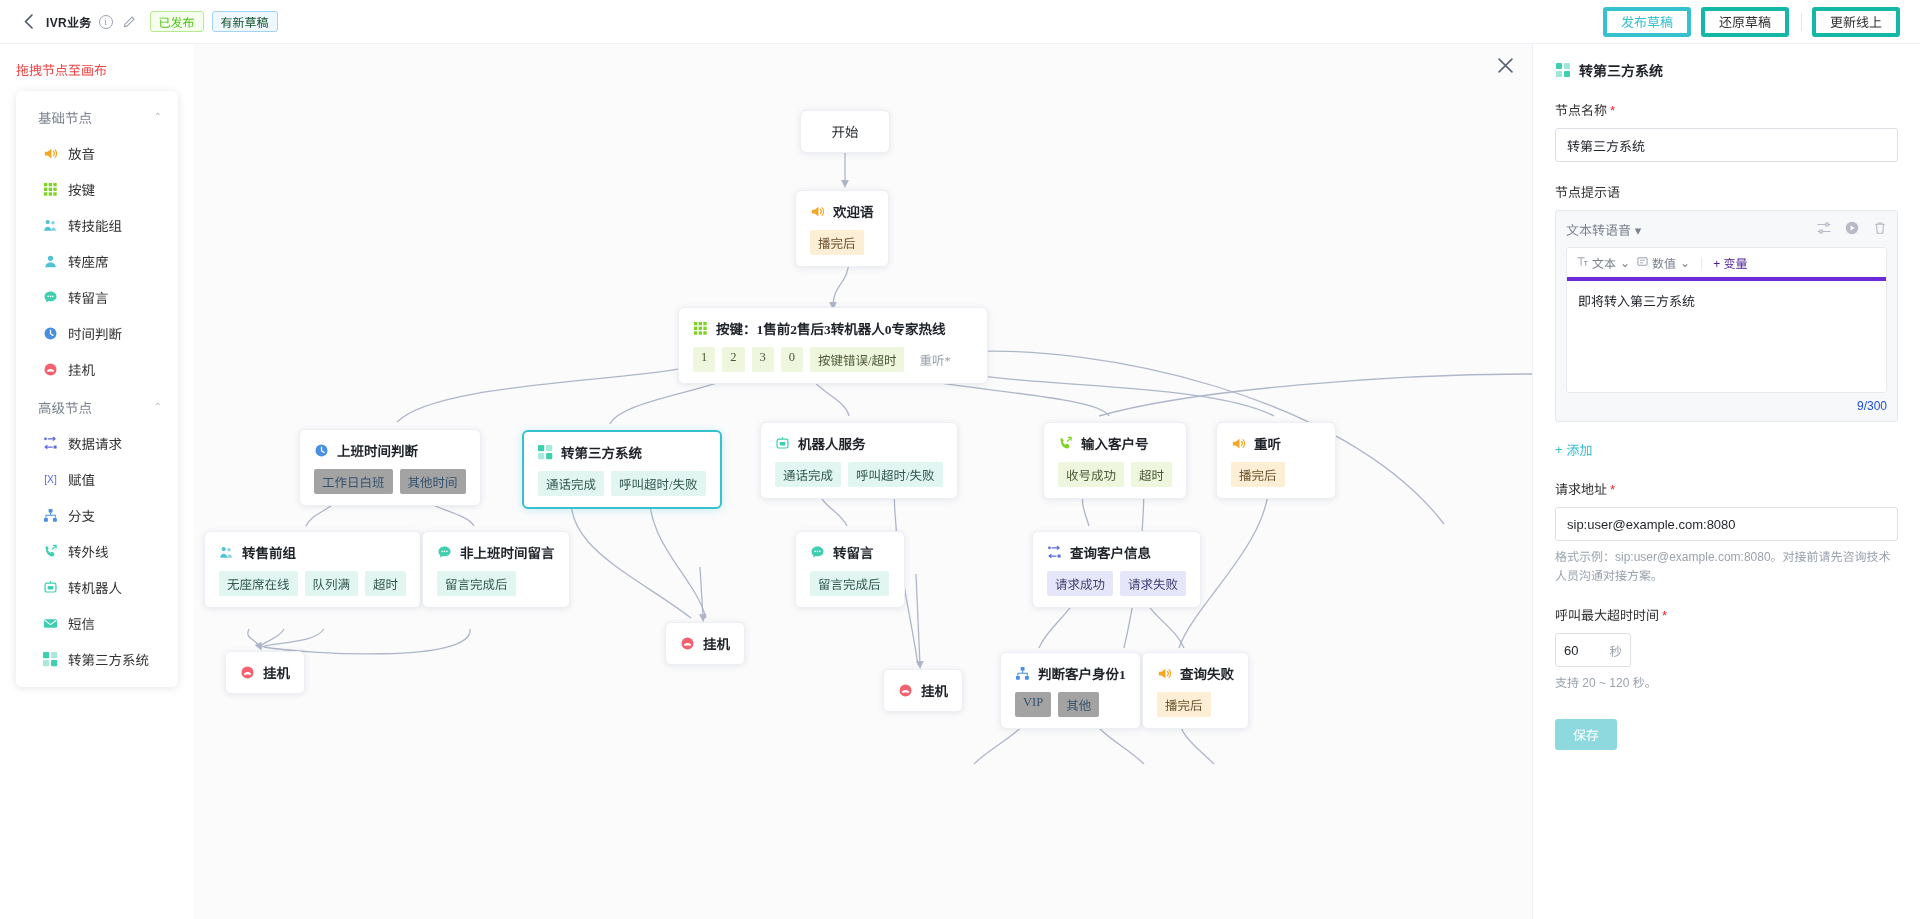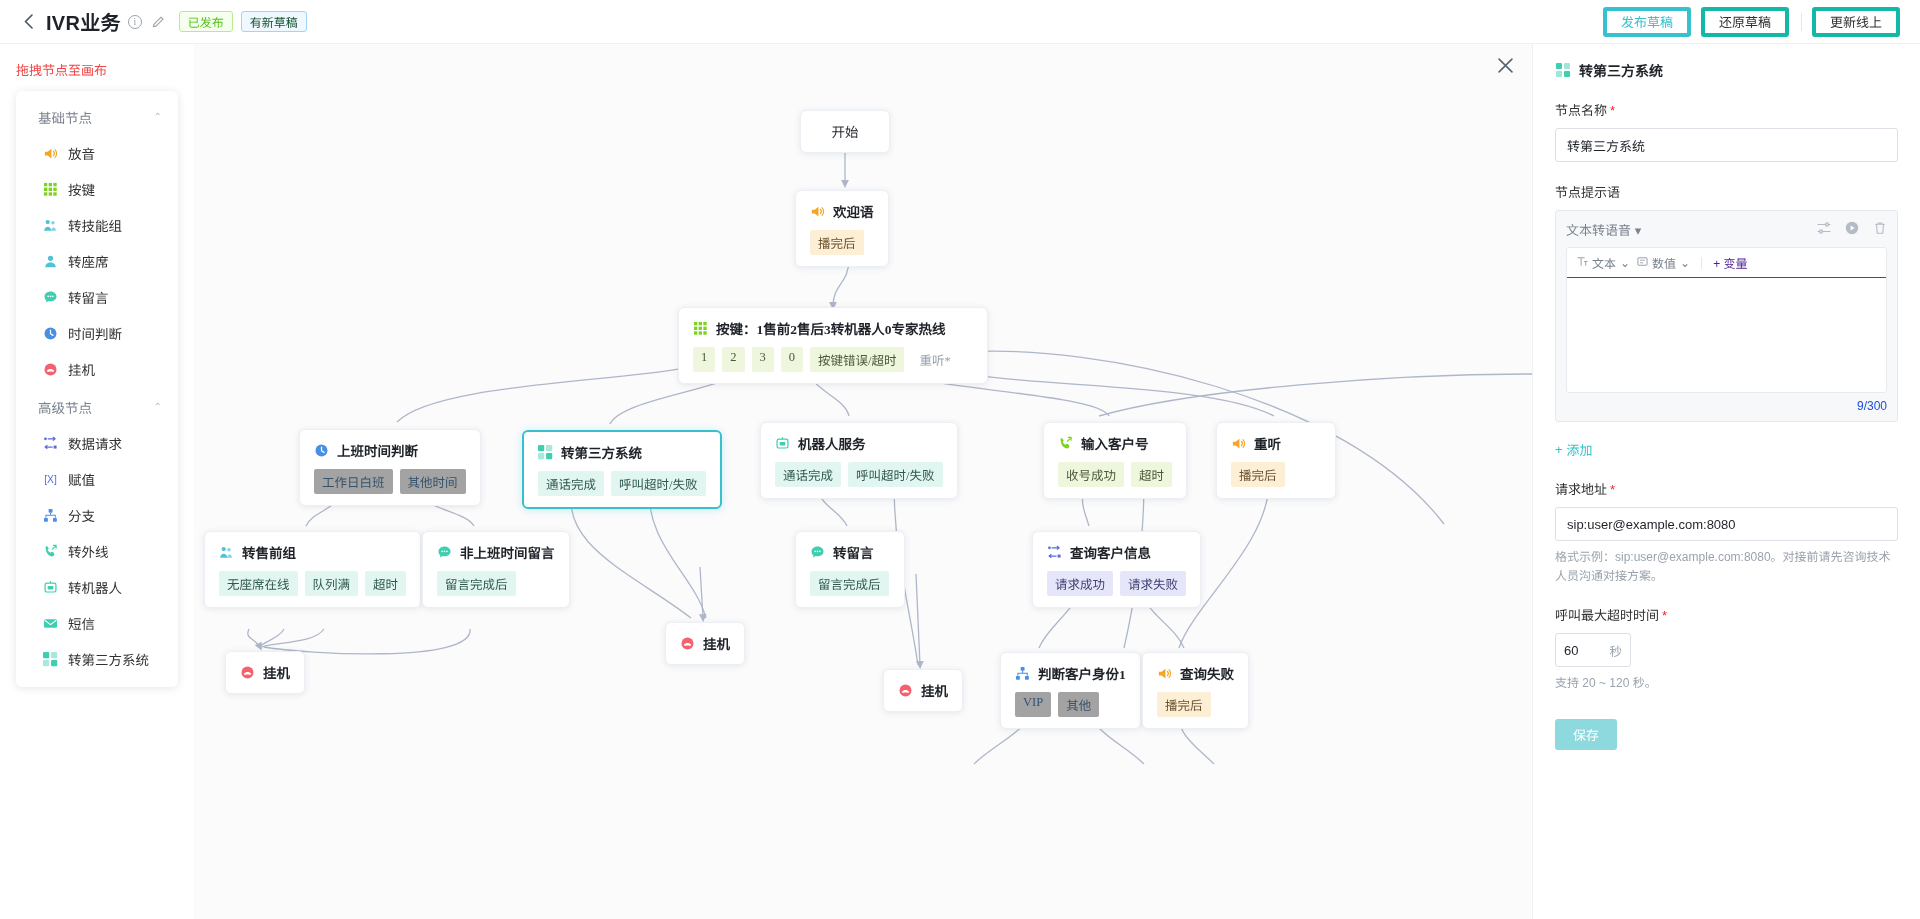--- a/index.html
+++ b/index.html
@@ -17,21 +17,21 @@
   .topbar {
     position: absolute; left: 0; top: 0; width: 1920px; height: 44px;
     background: #fff; border-bottom: 1px solid #eceff3;
     display: flex; align-items: center; padding: 0 20px;
   }
   .back-chevron {
     width: 16px; height: 16px; margin-right: 10px; cursor: pointer;
     display: flex; align-items: center; justify-content: center;
     color: #4b5563; font-size: 15px; line-height: 1;
   }
-  .doc-title { font-size: 20px; font-weight: 700; color: #1f2329; letter-spacing: .3px; }
+  .doc-title { font-size: 12px; font-weight: 700; color: #1f2329; letter-spacing: .3px; }
   .info-icon {
     display: inline-flex; align-items: center; justify-content: center;
     width: 14px; height: 14px; margin-left: 7px; border: 1px solid #9aa3ae;
     border-radius: 50%; color: #9aa3ae; font-size: 10px; line-height: 1;
     font-family: "Liberation Serif", serif;
   }
   .edit-icon { margin-left: 10px; color: #9aa3ae; cursor: pointer; display:inline-flex; }
   .tag {
     margin-left: 14px; height: 21px; padding: 0 8px; border-radius: 3px;
     font-size: 12px; display: inline-flex; align-items: center;
@@ -112,21 +112,21 @@
   .text-input {
     width: 100%; height: 34px; border: 1px solid #dcdfe6; border-radius: 3px;
     padding: 0 11px; font-size: 13px; color: #1f2329; background: #fff;
     font-family: inherit; outline: none;
   }
   .tts-box { border: 1px solid #e4e7ed; border-radius: 3px; background: #f7f8fa; padding: 9px 10px 8px 10px; }
   .tts-head { display: flex; align-items: center; }
   .tts-type { font-size: 13px; color: #7a828e; cursor: pointer; }
   .tts-actions { margin-left: auto; display: flex; align-items: center; gap: 14px; color: #b6bcc6; }
   .tts-inner { margin-top: 8px; background: #fff; border: 1px solid #e8eaee; border-radius: 3px; height: 146px; display: flex; flex-direction: column; }
-  .tts-toolbar { display: flex; align-items: center; gap: 7px; padding: 6px 10px; border-bottom: 1px solid #6d28d9; font-size: 12px; color: #7a828e; }
+  .tts-toolbar { display: flex; align-items: center; gap: 7px; padding: 6px 10px; border-bottom: 4px solid #6d28d9; font-size: 12px; color: #7a828e; }
   .tb-item { display: inline-flex; align-items: center; gap: 4px; cursor: pointer; }
   .tb-sep { width: 1px; height: 12px; background: #e4e7ed; margin: 0 4px; }
   .tb-add { color: #4c1d95; }
   .tts-text { padding: 10px 11px; font-size: 13px; color: #1f2329; flex: 1; }
   .tts-count { text-align: right; font-size: 12px; color: #1d4ed8; padding-top: 6px; }
   .add-link { color: #36c1ce; font-size: 13px; margin-top: 18px; display: inline-flex; align-items: center; gap: 4px; cursor: pointer; }
   .hint { font-size: 12px; color: #9aa3ae; line-height: 1.55; margin-top: 7px; }
   .sec-input { position: relative; width: 76px; }
   .sec-input .text-input { padding-right: 26px; padding-left: 8px; }
   .sec-unit { position: absolute; right: 9px; top: 8px; font-size: 12.5px; color: #9aa3ae; }
@@ -689,20 +689,21 @@
                   <rect x="1" y="2" width="10" height="8" rx="1.2" fill="none" stroke="#9aa3ae" stroke-width="1.1"></rect>
                   <path d="M3.3 4.6h5.4M3.3 7.4h3.4" stroke="#9aa3ae" stroke-width="1"></path>
                 </svg>
             </span>
             <span>数值</span>
             <span>⌄</span>
           </span>
           <span class="tb-sep"></span>
           <span class="tb-item tb-add">+ 变量</span>
         </div>
+        <div class="tts-text">即将转入第三方系统</div>
       </div>
 
       <div class="tts-count">9/300</div>
     </div>
 
     <div class="add-link">
       <span>+</span>
       <span>添加</span>
     </div>
 

